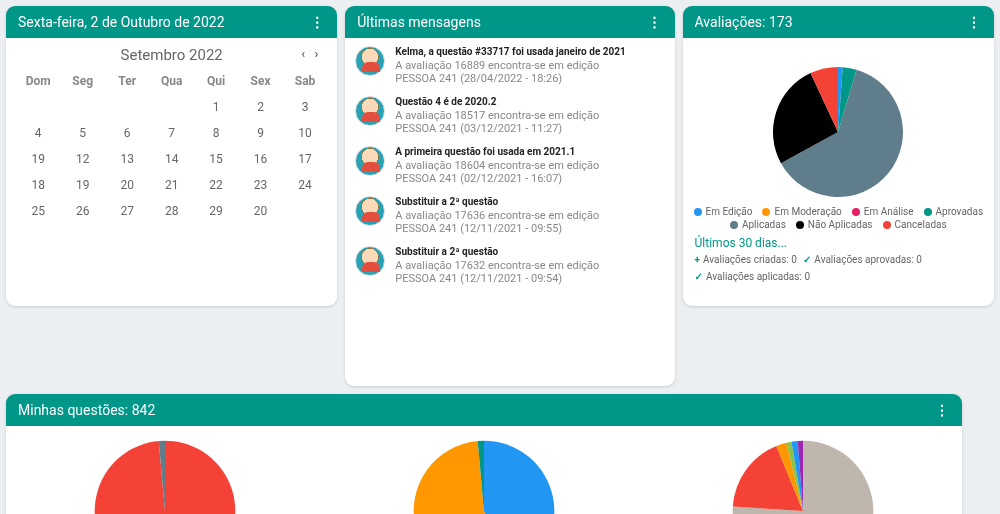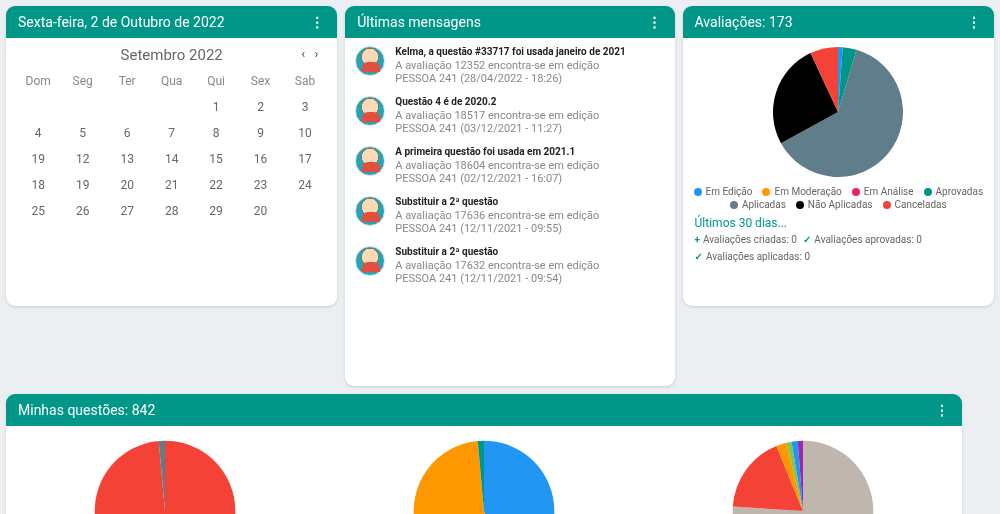--- a/index.html
+++ b/index.html
@@ -11,28 +11,28 @@
   .cal{width:334px;height:300px}
   .msgs{width:332px;height:380px}
   .aval{width:314px;height:300px}
   .cal-body{padding:8px 10px 4px}
   .cal-top{display:flex;align-items:center;justify-content:center;position:relative;margin-bottom:4px}
   .cal-title{font-size:15px;color:#666}
   .arrows{position:absolute;right:6px;top:0;color:#444}
   .arrows span{padding:0 3px;cursor:pointer}
   table.cal-grid{width:100%;border-collapse:collapse;table-layout:fixed}
   .cal-grid th,.cal-grid td{text-align:center;font-size:12px;color:#666;padding:6px 0}
-  .cal-grid th{color:#888;font-weight:400}
+  .cal-grid th{color:#888;font-weight:700}
   .msgs-body{padding:8px 10px 4px;overflow:hidden}
   .msg{display:flex;gap:10px;margin-bottom:10px}
   .avatar{width:30px;height:30px;border-radius:50%;background:radial-gradient(circle at 50% 35%,#f9d9b8 0 35%,#874 36% 38%,transparent 39%),linear-gradient(#27a3b5,#27a3b5);background-color:#eee;flex-shrink:0;border:1px solid #ddd;position:relative}
   .avatar::after{content:"";position:absolute;bottom:3px;left:6px;width:18px;height:10px;border-radius:6px 6px 0 0;background:#e24f3f}
   .msg-t{font-size:10px;color:#222;font-weight:700;line-height:1.25}
   .msg-s,.msg-m{font-size:11px;color:#888;line-height:1.25}
-  .aval-body{padding:4px 8px 2px}
+  .aval-body{padding:24px 8px 2px}
   .pie-wrap{display:flex;justify-content:center}
   .legend{display:flex;flex-wrap:wrap;font-size:10px;color:#666;justify-content:center;gap:2px 10px;margin-top:4px}
   .legend span{display:flex;align-items:center;gap:4px}
   .dot{width:8px;height:8px;border-radius:50%}
   .u30{color:#009688;font-size:12px;margin:6px 4px 4px}
   .stats{display:flex;font-size:10px;color:#666;gap:6px;flex-wrap:wrap;padding:0 4px}
   .stats div{display:flex;gap:3px;align-items:flex-start}
   .tick{color:#009688;font-weight:bold}
   .wide{width:956px;margin-top:8px}
   .wide-body{display:flex;justify-content:space-around;padding-top:10px}
@@ -130,21 +130,21 @@
   <div class="card msgs">
     <div class="card-hd">
       <span>Últimas mensagens</span>
       <span class="more">⋮</span>
     </div>
     <div class="msgs-body" id="msgs-body">
         <div class="msg">
           <div class="avatar"></div>
           <div>
             <div class="msg-t">Kelma, a questão #33717 foi usada janeiro de 2021</div>
-            <div class="msg-s">A avaliação 12352 encontra-se em edição</div>
+            <div class="msg-s">A avaliação 16889 encontra-se em edição</div>
             <div class="msg-m">PESSOA 241 (28/04/2022 - 18:26)</div>
           </div>
         </div>
         <div class="msg">
           <div class="avatar"></div>
           <div>
             <div class="msg-t">Questão 4 é de 2020.2</div>
             <div class="msg-s">A avaliação 18517 encontra-se em edição</div>
             <div class="msg-m">PESSOA 241 (03/12/2021 - 11:27)</div>
           </div>

